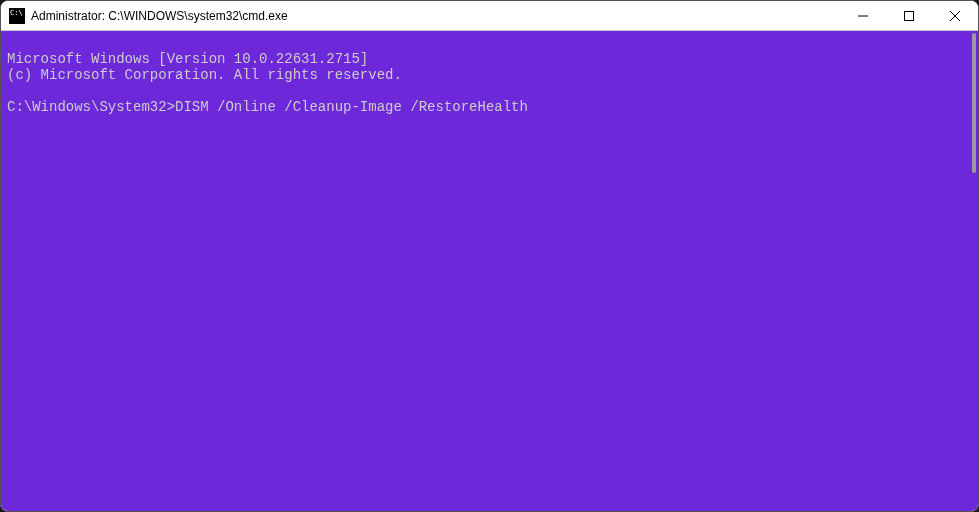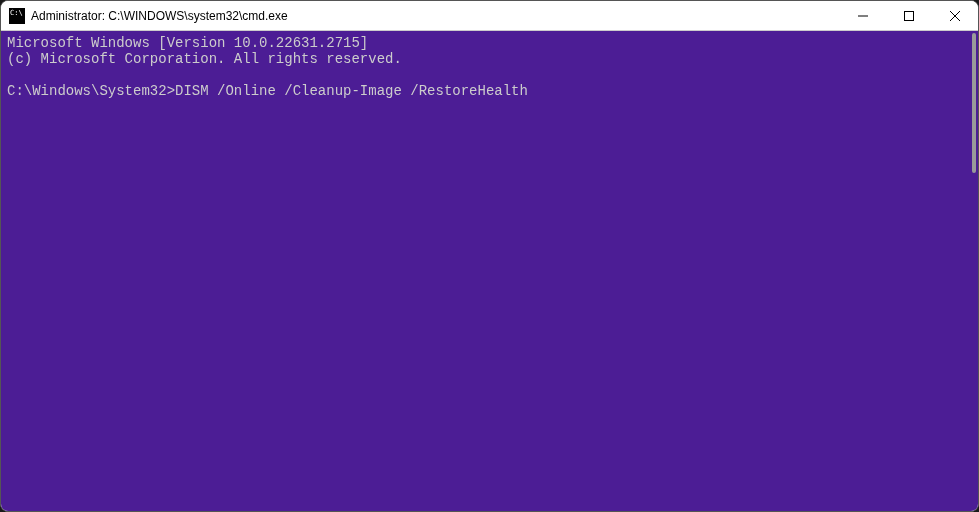--- a/index.html
+++ b/index.html
@@ -66,25 +66,25 @@
       width: 46px;
       height: 30px;
       display: flex;
       align-items: center;
       justify-content: center;
       cursor: pointer;
     }
     .ctrl-btn svg { width: 10px; height: 10px; }
     .terminal-area {
       flex: 1;
-      background: #4c1d95;
+      background: #6d28d9;
       color: #cccccc;
       font-family: Consolas, 'Courier New', monospace;
       font-size: 14px;
-      padding: 4px 6px;
+      padding: 20px 6px;
       position: relative;
       overflow: hidden;
     }
     .terminal-content {
       line-height: 1.15;
       white-space: pre;
     }
     .prompt-line {
       white-space: pre;
     }

